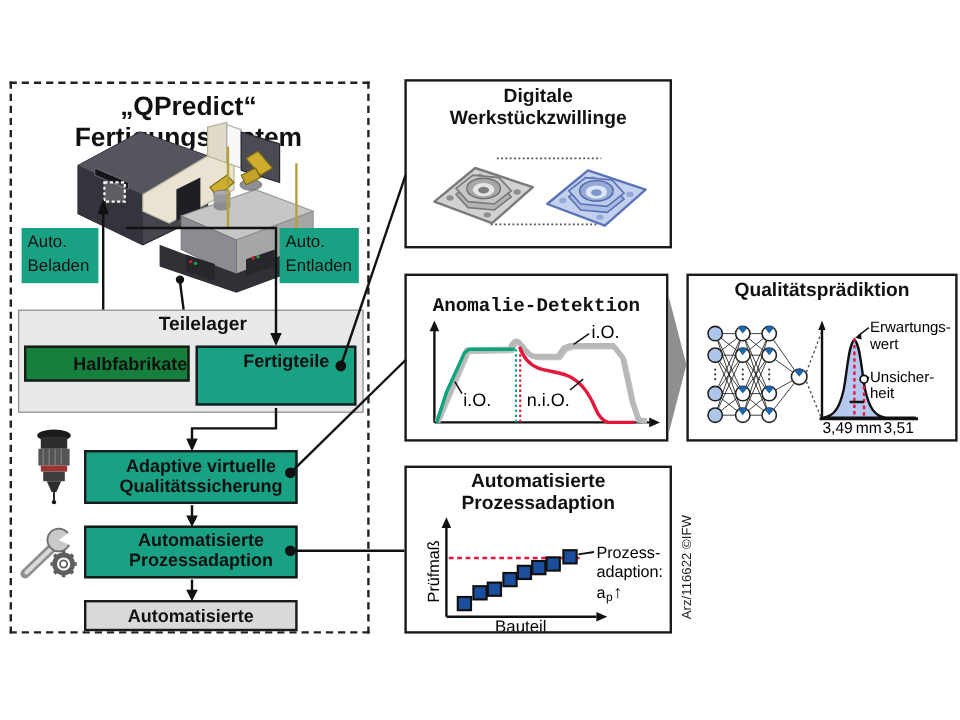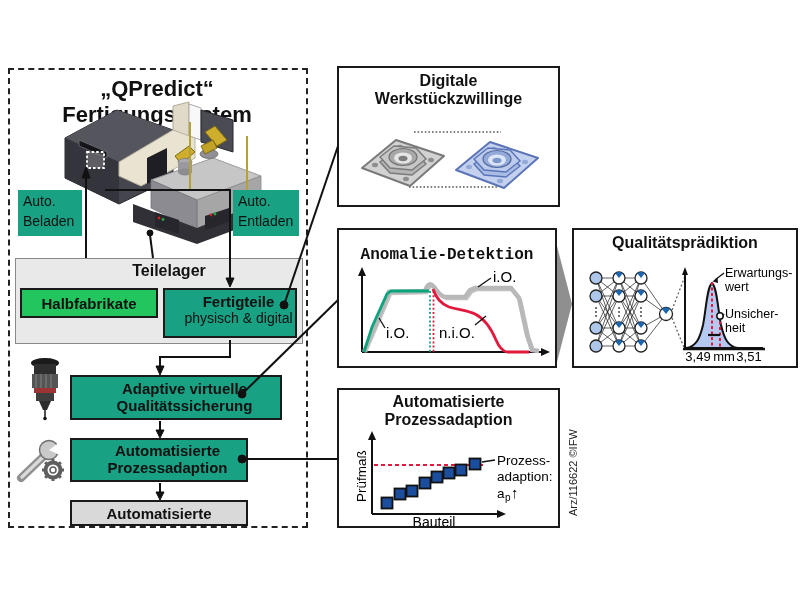--- a/index.html
+++ b/index.html
@@ -65,27 +65,26 @@
     <div>Auto.</div>
     <div>Beladen</div>
   </div>
   <div class="abs gbox" style="left:233px;top:190px;width:66px;height:46px;font-size:14px;line-height:1.4;padding:2px 0 0 5px;box-sizing:border-box;z-index:6;">
     <div>Auto.</div>
     <div>Entladen</div>
   </div>
 
   <div class="abs" style="left:15px;top:258px;width:288px;height:86px;background:#e9e9e9;border:1px solid #8a8a8a;box-sizing:border-box;z-index:4;"></div>
   <div class="abs title" style="left:15px;top:262px;width:308px;font-size:16px;z-index:6;">Teilelager</div>
-  <div class="abs blackborder title" style="left:20px;top:288px;width:138px;height:30px;background:#22c55e;font-size:15px;line-height:27px;z-index:6;">Halbfabrikate</div>
+  <div class="abs blackborder title" style="left:20px;top:288px;width:138px;height:30px;background:#15803d;font-size:15px;line-height:27px;z-index:6;text-align:right;">Halbfabrikate</div>
   <div class="abs blackborder gbox ctr" style="left:163px;top:288px;width:134px;height:50px;z-index:6;">
     <div class="title" style="font-size:15px;margin-top:3px;">Fertigteile</div>
-    <div style="font-size:14px;">physisch &amp; digital</div>
-  </div>
-
-  <div class="abs blackborder gbox ctr" style="left:70px;top:375px;width:212px;height:45px;z-index:6;">
+  </div>
+
+  <div class="abs blackborder gbox ctr" style="left:70px;top:375px;width:178px;height:45px;z-index:6;">
     <div class="title" style="font-size:15px;margin-top:3px;">Adaptive virtuelle</div>
     <div class="title" style="font-size:15px;">Qualitätssicherung</div>
   </div>
   <div class="abs blackborder gbox ctr" style="left:70px;top:438px;width:178px;height:44px;z-index:6;">
     <div class="title" style="font-size:15px;margin-top:2px;">Automatisierte</div>
     <div class="title" style="font-size:15px;">Prozessadaption</div>
   </div>
   <div class="abs blackborder title" style="left:70px;top:500px;width:178px;height:26px;background:#d9d9d9;font-size:15px;line-height:23px;z-index:6;">Automatisierte</div>
 
   <svg class="abs" style="left:22px;top:357px;z-index:6;" width="46" height="64" viewBox="0 0 46 64">

